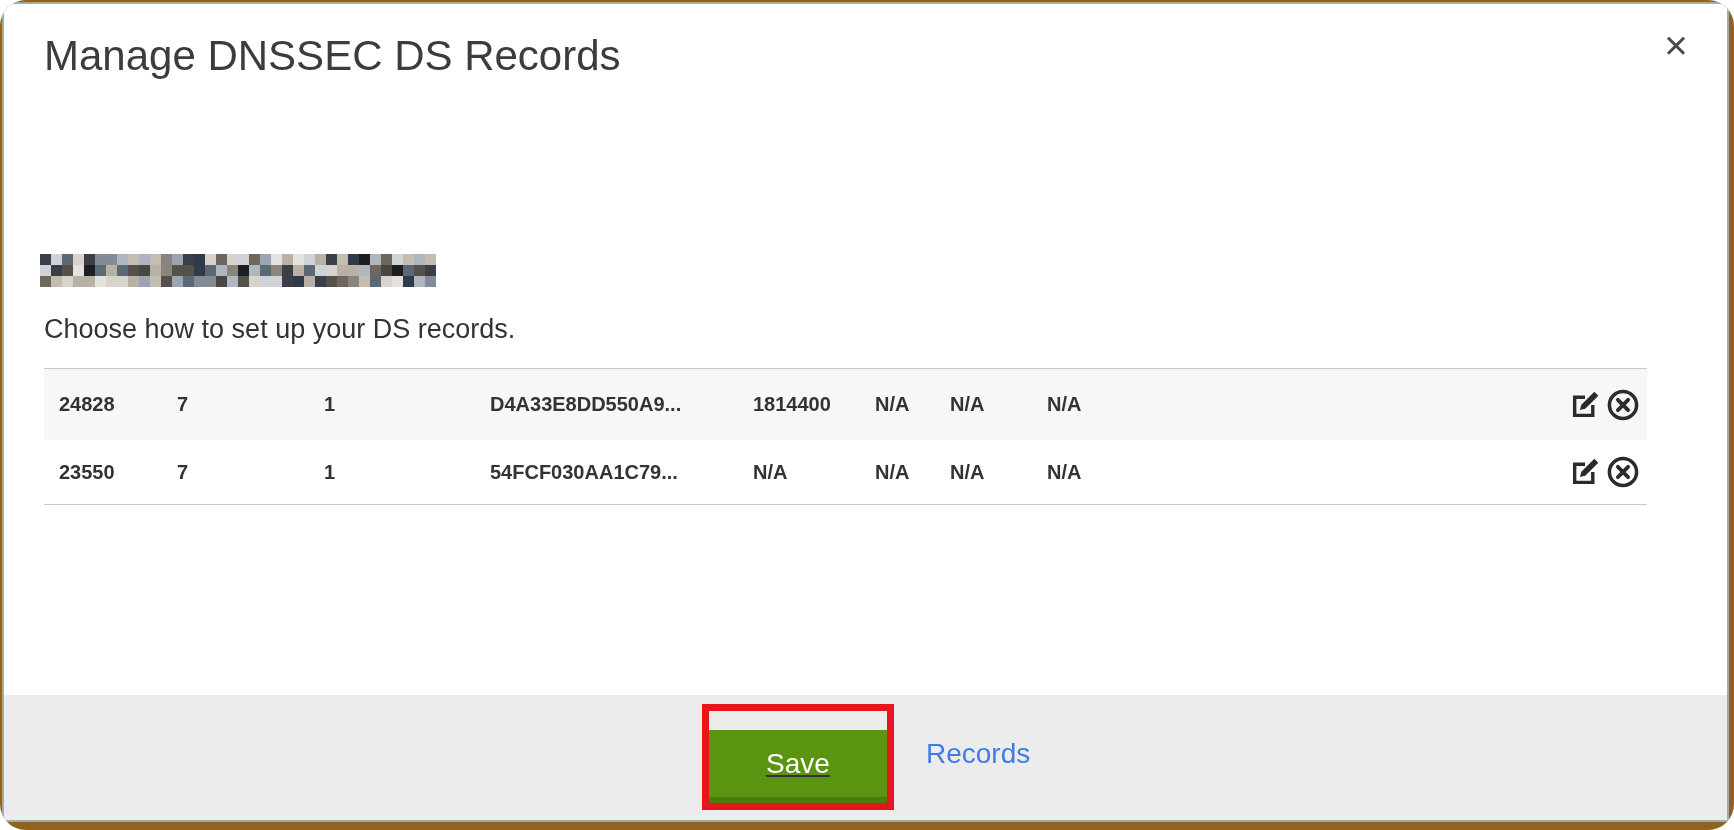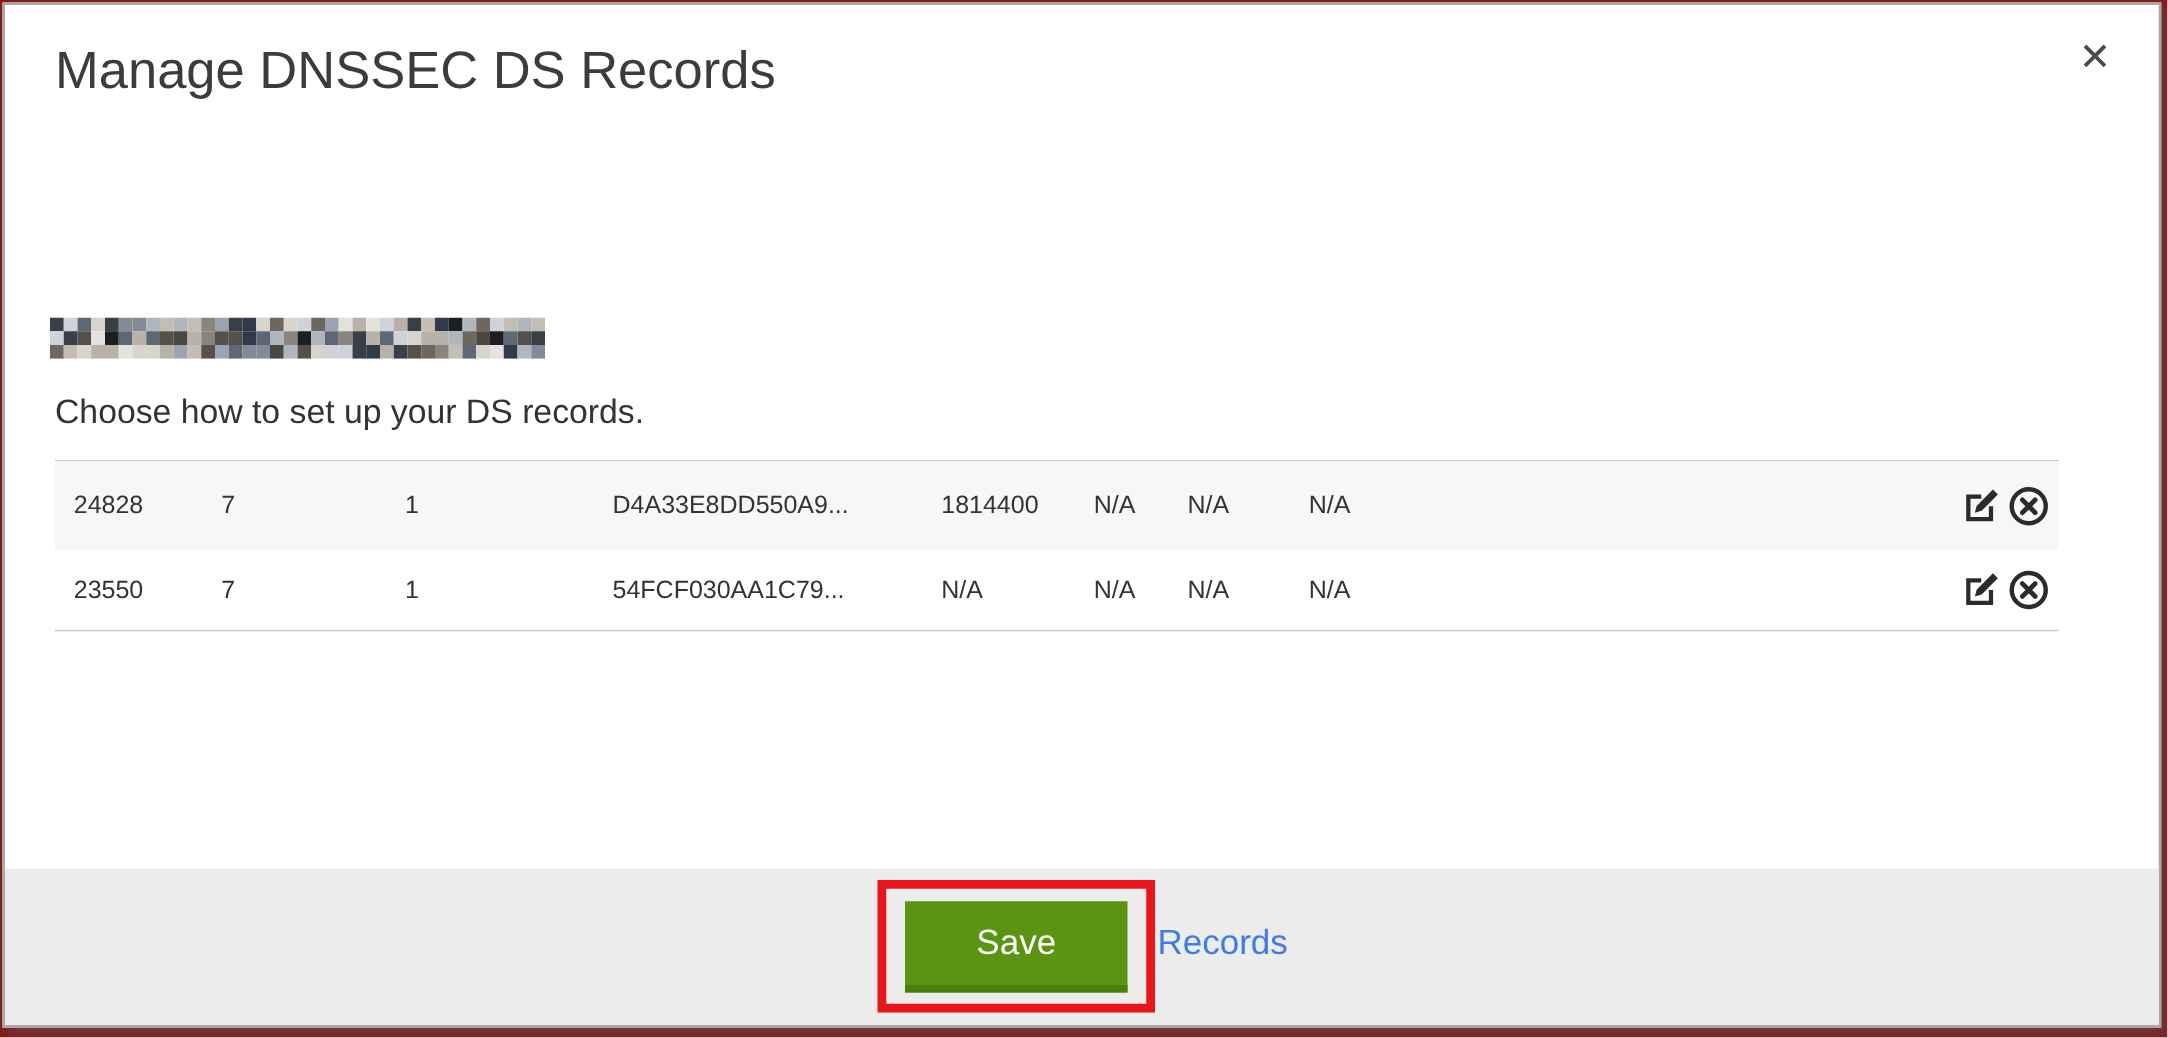--- a/index.html
+++ b/index.html
@@ -1,18 +1,18 @@
 <!DOCTYPE html>
 <html><head>
 <meta charset="utf-8">
 <style>
   html,body{margin:0;padding:0;background:#ffffff;}
   *{box-sizing:border-box;}
   body{font-family:"Liberation Sans","DejaVu Sans",sans-serif;color:#333;}
-  .stage{position:relative;width:1734px;height:830px;background:#7f1d1d;overflow:hidden;}
+  .stage{position:relative;width:1734px;height:830px;background:#a16207;overflow:hidden;border-radius:26px;}
   .modal{
     position:absolute;left:2px;top:2px;width:1727px;height:820px;
     background:#fff;border:2px solid #a9a9a9;
     box-shadow:4px 5px 9px rgba(90,100,120,0.40);
   }
   .modal-title{
     position:absolute;left:40px;top:28px;margin:0;
     font-size:42px;font-weight:400;color:#3c3c3c;white-space:nowrap;
   }
   .close-btn{
@@ -31,40 +31,40 @@
   }
   .ds-table{position:absolute;left:40px;top:364px;width:1603px;font-size:20px;}
   .grid-row{
     display:grid;
     grid-template-columns:133px 147px 166px 263px 122px 75px 97px 130px 370px 1fr;
     align-items:center;
   }
   .grid-row > div:first-child{padding-left:15px;}
   .thead{height:50px;color:#333;}
   .tbody{border-top:1px solid #c8c8c8;border-bottom:1px solid #c8c8c8;}
-  .trow{height:64px;}
+  .trow{height:64px;font-weight:bold;}
   .trow.alt{height:71px;background:#f7f7f7;}
   .cell{white-space:nowrap;overflow:hidden;}
   .actions-cell{display:flex;justify-content:flex-end;align-items:center;gap:2px;padding-right:6px;}
   .icon-btn{background:none;border:none;padding:0;margin:0;cursor:pointer;width:36px;height:36px;
     display:flex;align-items:center;justify-content:center;color:#2b2b2b;}
   .icon-btn svg{display:block;}
   .add-btn{
     position:absolute;left:44px;top:566px;width:231px;height:53px;
     background:#fff;border:3px solid #5c9b0c;color:#5c9b0c;
     font-size:26px;font-family:inherit;cursor:pointer;
     display:flex;align-items:center;justify-content:center;
   }
   .footer{
     position:absolute;left:0;right:0;bottom:0;height:125px;background:#ececec;
   }
   .red-box{
-    position:absolute;left:698px;top:9px;width:222px;height:106px;
+    position:absolute;left:698px;top:9px;width:192px;height:106px;
     border:7px solid #ea151a;background:transparent;
-    display:flex;align-items:center;justify-content:center;
+    display:flex;align-items:flex-end;justify-content:center;text-decoration:underline;
   }
   .save-btn{
     width:178px;height:73px;background:#5b9410;border:none;
     border-bottom:6px solid #4b7d0b;color:#ffffff;font-size:28px;
     font-family:inherit;cursor:pointer;
     display:flex;align-items:center;justify-content:center;
   }
   .cancel-link{
     position:absolute;left:922px;top:43px;font-size:28px;color:#3e7de8;
     text-decoration:none;cursor:pointer;white-space:nowrap;

